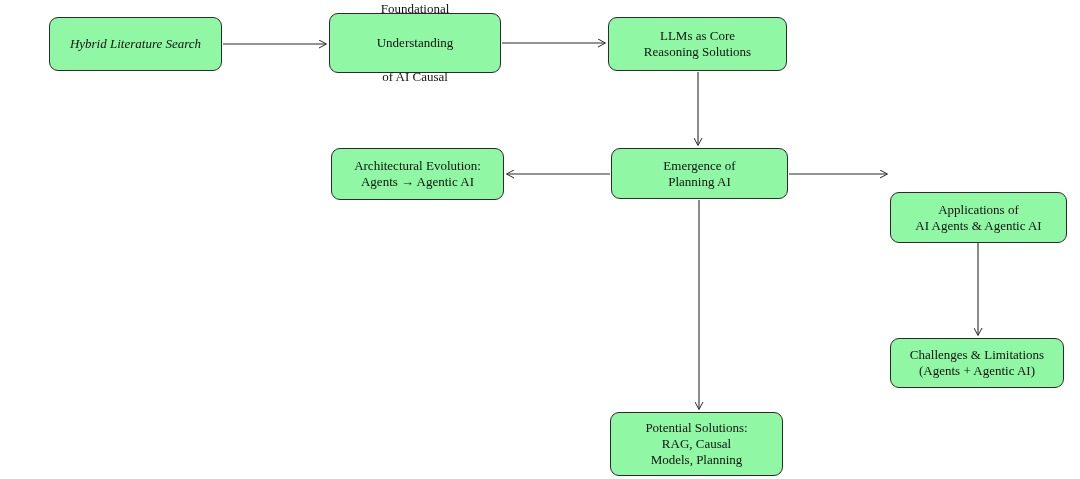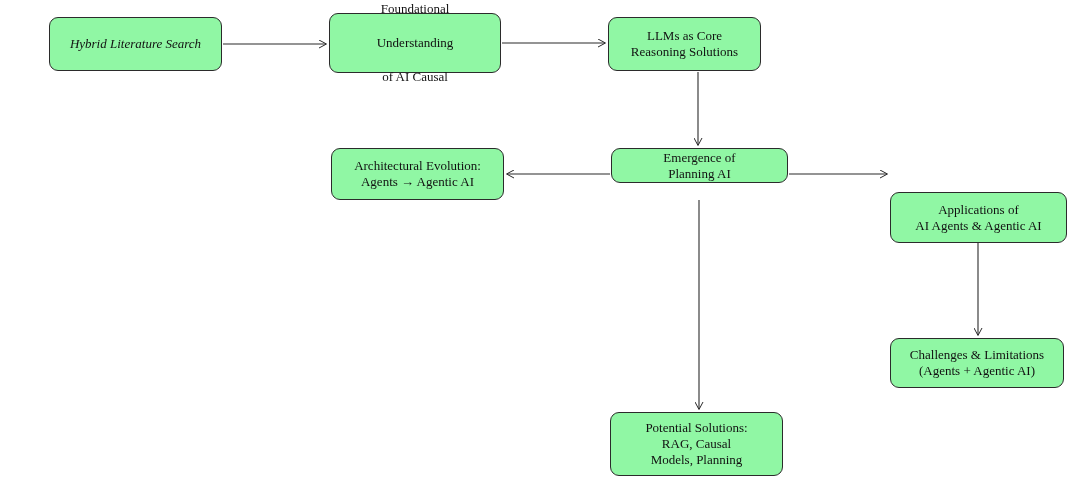--- a/index.html
+++ b/index.html
@@ -38,23 +38,23 @@
     font-size: 13px;
     line-height: 16px;
   }
   .node span {
     display: block;
     white-space: nowrap;
   }
   
   .n-hybrid        { left: 49px;  top: 17px;  width: 173px; height: 54px; font-style: italic; }
   .n-foundational  { left: 329px; top: 13px;  width: 172px; height: 60px; gap: 18px; }
-  .n-llms          { left: 608px; top: 17px;  width: 153px; height: 54px; }
+  .n-llms          { left: 608px; top: 17px;  width: 179px; height: 54px; }
   .n-architectural { left: 331px; top: 148px; width: 173px; height: 52px; text-align: right; }
-  .n-emergence     { left: 611px; top: 148px; width: 177px; height: 35px; }
+  .n-emergence     { left: 611px; top: 148px; width: 177px; height: 51px; }
   .n-applications  { left: 890px; top: 148px; width: 177px; height: 51px; margin-top: 44px; }
   .n-challenges    { left: 890px; top: 338px; width: 174px; height: 50px; }
   .n-potential     { left: 610px; top: 412px; width: 173px; height: 64px; }
   .edge {
     stroke: var(--arrow-color, #2b2b2b);
     stroke-width: 1.1;
     fill: none;
   }
   .arrowhead-path {
     stroke: var(--arrow-color, #2b2b2b);

